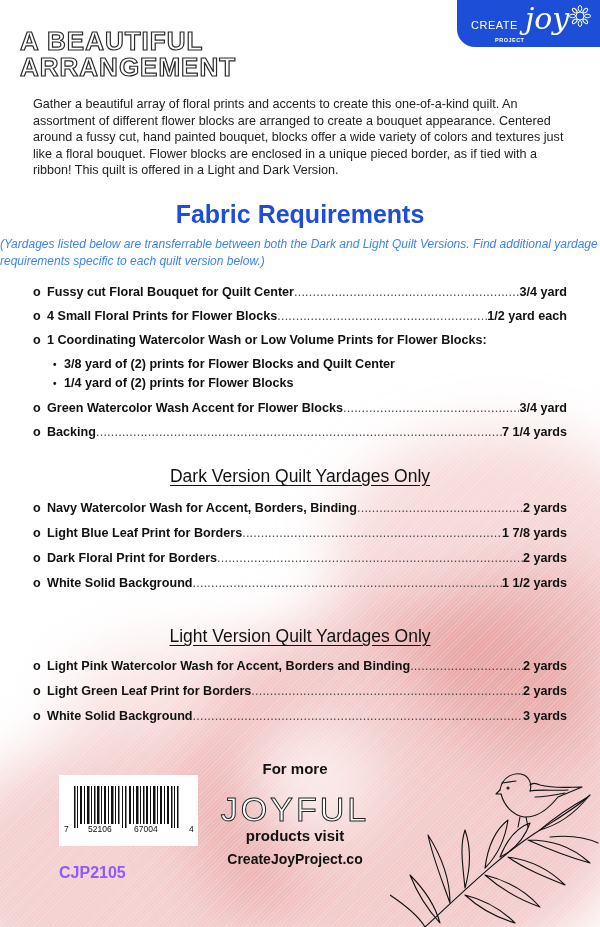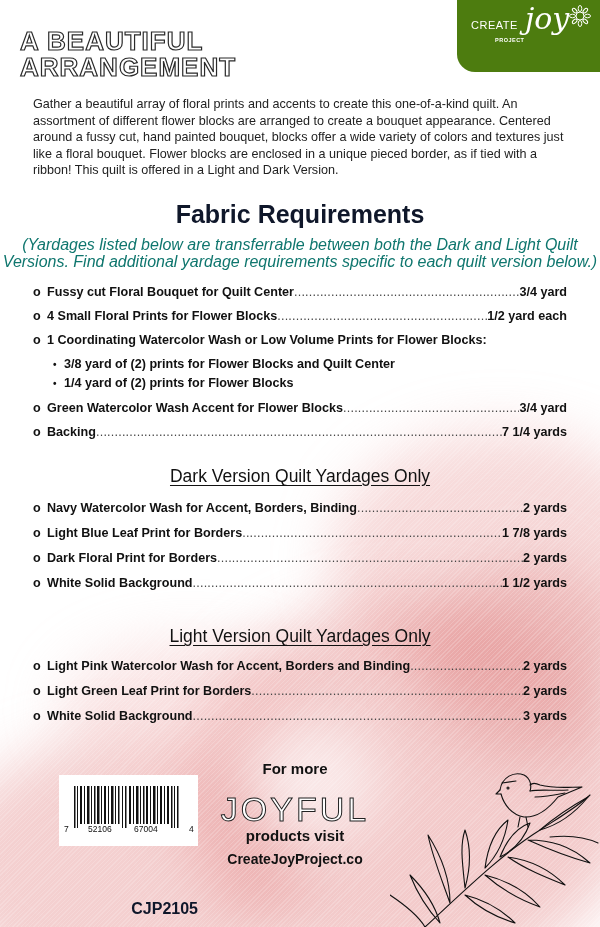--- a/index.html
+++ b/index.html
@@ -21,22 +21,22 @@
   .wash-5 { left: 60px; top: 640px; width: 260px; height: 140px; background: rgba(240,180,180,0.35); }
   .wash-6 { left: 250px; top: 720px; width: 130px; height: 120px; background: rgba(255,255,255,0.6); }
   .texture {
     position: absolute; left: 0; top: 380px; width: 600px; height: 547px;
     background: repeating-linear-gradient(135deg, rgba(255,255,255,0.0) 0px, rgba(255,255,255,0.0) 2px, rgba(255,255,255,0.18) 2px, rgba(255,255,255,0.18) 3px);
     pointer-events: none;
   }
 
   
   .logo-tab {
-    position: absolute; left: 457px; top: 0; width: 143px; height: 72px;
-    background: #4d7c0f;
+    position: absolute; left: 457px; top: 0; width: 143px; height: 47px;
+    background: #1d4ed8;
     border-bottom-left-radius: 18px;
     color: #fff;
   }
   .logo-create { position: absolute; left: 14px; top: 19px; font-size: 11px; letter-spacing: 0.5px; font-weight: 400; }
   .logo-project { position: absolute; left: 38px; top: 37px; font-size: 5.5px; font-weight: 700; letter-spacing: 0.5px; }
   .logo-joy { position: absolute; left: 68px; top: 4px; font-family: "DejaVu Serif", serif; font-style: italic; font-size: 30px; line-height: 1; }
   .logo-flower { position: absolute; left: 112px; top: 5px; width: 22px; height: 22px; }
 
   
   .title {
@@ -47,25 +47,25 @@
     text-transform: uppercase;
   }
 
   .intro {
     position: absolute; left: 33px; top: 96px; width: 540px;
     font-size: 12.6px; line-height: 16.5px; color: #222;
   }
 
   .section-title {
     position: absolute; left: 0; width: 600px; text-align: center;
-    font-size: 25px; font-weight: 700; color: #0f172a;
+    font-size: 25px; font-weight: 700; color: #1d4ed8;
   }
   .subtitle-note {
-    position: absolute; left: 0; top: 236px; width: 600px; text-align: center;
-    font-size: 16px; line-height: 17px; font-style: italic; color: #0f766e;
+    position: absolute; left: 0; top: 236px; width: 600px; text-align: left;
+    font-size: 12px; line-height: 17px; font-style: italic; color: #3b82f6;
   }
 
   .list { position: absolute; left: 33px; width: 534px; }
   .row {
     display: flex; align-items: baseline; height: 24px;
     font-size: 12.6px; font-weight: 700; color: #111;
   }
   .bullet { width: 14px; flex: 0 0 14px; font-weight: 700; }
   .label { white-space: nowrap; }
   .leader { flex: 1 1 auto; overflow: hidden; white-space: nowrap; font-weight: 400; color: #444; }
@@ -81,21 +81,21 @@
     position: absolute; left: 0; width: 600px; text-align: center;
     font-size: 17.5px; color: #111; text-decoration: underline; text-underline-offset: 3px;
   }
 
   
   .barcode-box {
     position: absolute; left: 59px; top: 775px; width: 139px; height: 71px; background: #fff;
   }
   .barcode-bars { position: absolute; left: 11px; top: 11px; width: 117px; height: 42px; }
   .barcode-num { position: absolute; top: 49px; font-size: 8.5px; color: #111; background: #fff; padding: 0 1px; }
-  .sku { position: absolute; left: 59px; top: 900px; width: 139px; text-align: right; font-size: 16px; font-weight: 700; color: #0f172a; }
+  .sku { position: absolute; left: 59px; top: 864px; width: 139px; text-align: left; font-size: 16px; font-weight: 700; color: #8b5cf6; }
 
   .promo-1 { position: absolute; left: 200px; top: 760px; width: 190px; text-align: center; font-size: 15px; font-weight: 700; color: #111; }
   .promo-joyful {
     position: absolute; left: 200px; top: 778px; width: 190px; text-align: center;
     font-size: 34px; letter-spacing: 3px; color: #fff; -webkit-text-stroke: 1px #222; font-weight: 400; margin-top: 12px;
   }
   .promo-2 { position: absolute; left: 200px; top: 827px; width: 190px; text-align: center; font-size: 15px; font-weight: 700; color: #111; }
   .promo-3 { position: absolute; left: 200px; top: 851px; width: 190px; text-align: center; font-size: 14px; font-weight: 700; color: #111; }
 
   .bird-art { position: absolute; left: 390px; top: 745px; width: 210px; height: 182px; }

